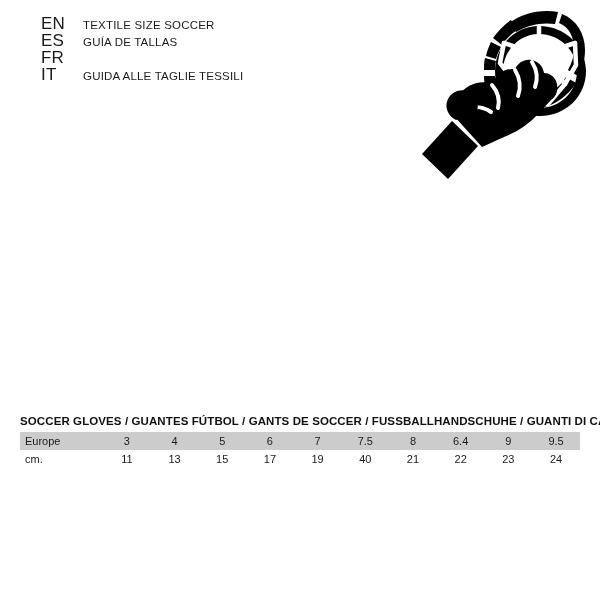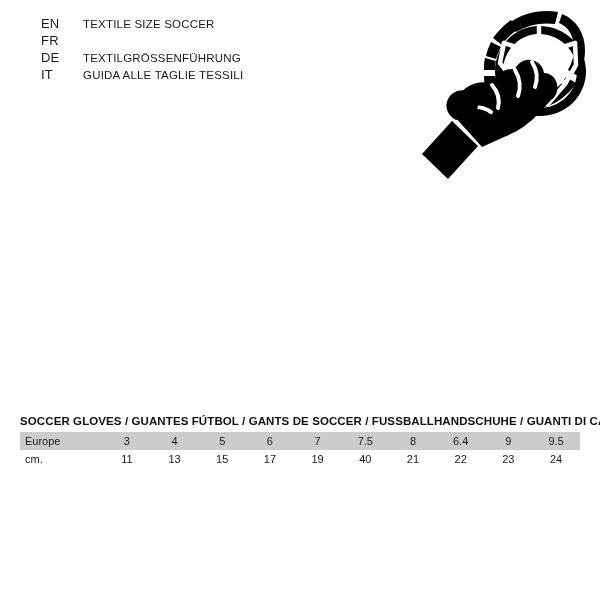--- a/index.html
+++ b/index.html
@@ -25,21 +25,21 @@
   }
   .lang-row {
     display: flex;
     align-items: baseline;
     height: 17px;
     line-height: 17px;
   }
   .lang-code {
     width: 42px;
     flex: 0 0 42px;
-    font-size: 13px;
+    font-size: 17px;
     letter-spacing: 0.2px;
     color: #1a1a1a;
     padding-left: 19px;
   }
   .lang-text {
     font-size: 11.5px;
     letter-spacing: 0.2px;
     color: #1a1a1a;
     white-space: nowrap;
   }
@@ -96,25 +96,25 @@
 </style>
 </head>
 <body>
 
 <div id="lang-block">
   <div class="lang-row">
     <span class="lang-code">EN</span>
     <span class="lang-text">TEXTILE SIZE SOCCER</span>
   </div>
   <div class="lang-row">
-    <span class="lang-code">FR</span>
+    <span class="lang-code">ES</span>
+    <span class="lang-text">GUÍA DE TALLAS</span>
   </div>
   <div class="lang-row">
-    <span class="lang-code">DE</span>
-    <span class="lang-text">TEXTILGRÖSSENFÜHRUNG</span>
+    <span class="lang-code">FR</span>
   </div>
   <div class="lang-row">
     <span class="lang-code">IT</span>
     <span class="lang-text">GUIDA ALLE TAGLIE TESSILI</span>
   </div>
 </div>
 
 <div id="illustration">
   <svg viewBox="0 0 190 185" xmlns="http://www.w3.org/2000/svg" aria-hidden="true">
     <g fill="#000000">

